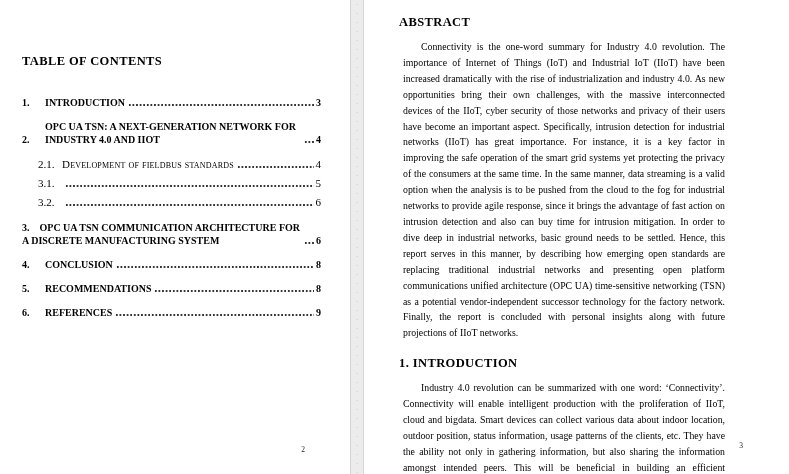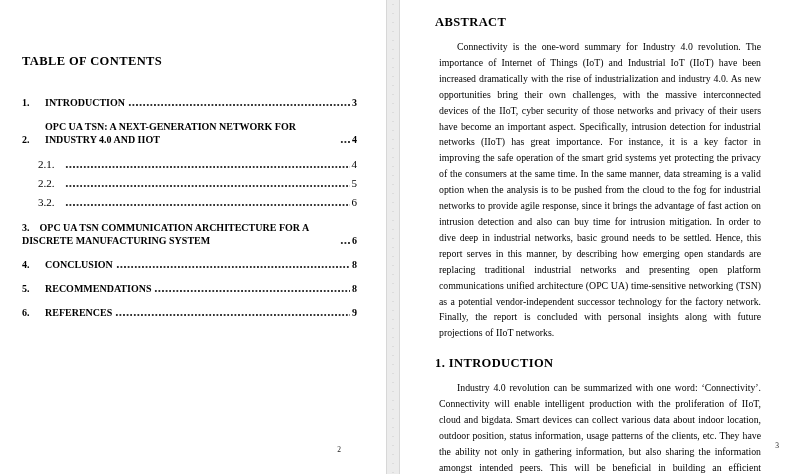--- a/index.html
+++ b/index.html
@@ -14,21 +14,21 @@
     color: #000;
   }
   .spread { display: flex; width: 789px; height: 474px; }
 
   .page {
     background: #ffffff;
     box-sizing: border-box;
     position: relative;
     overflow: hidden;
   }
-  .page-left  { width: 386px; padding: 54px 29px 0 22px; }
+  .page-left  { width: 350px; padding: 54px 29px 0 22px; }
   .page-right { width: 389px; padding: 15px 24px 0 35px; font-family: Liberation Serif, serif; }
 
   .page-gap {
     width: 14px;
     background: #ececec;
     border-left: 1px solid #d7d7d7;
     border-right: 1px solid #d7d7d7;
     box-sizing: border-box;
     background-image: radial-gradient(circle, #dcdcdc 0.8px, transparent 1px);
     background-size: 6px 9px;
@@ -144,25 +144,26 @@
     <span class="pagenum">3</span>
   </div>
         <div class="toc-row lvl1 gap-after">
     <span class="num">2.</span>
     <span class="label">OPC UA TSN: A NEXT-GENERATION NETWORK FOR INDUSTRY 4.0 AND IIOT</span>
     <span class="leader"></span>
     <span class="pagenum">4</span>
   </div>
         <div class="toc-row lvl2">
     <span class="num">2.1.</span>
+    <span class="label">Development of fieldbus standards</span>
     <span class="leader"></span>
     <span class="pagenum">4</span>
   </div>
         <div class="toc-row lvl2">
-    <span class="num">2.2.</span>
+    <span class="num">3.1.</span>
     <span class="leader"></span>
     <span class="pagenum">5</span>
   </div>
         <div class="toc-row lvl2 gap-after">
     <span class="num">3.2.</span>
     <span class="leader"></span>
     <span class="pagenum">6</span>
   </div>
         <div class="toc-row lvl1">
 

